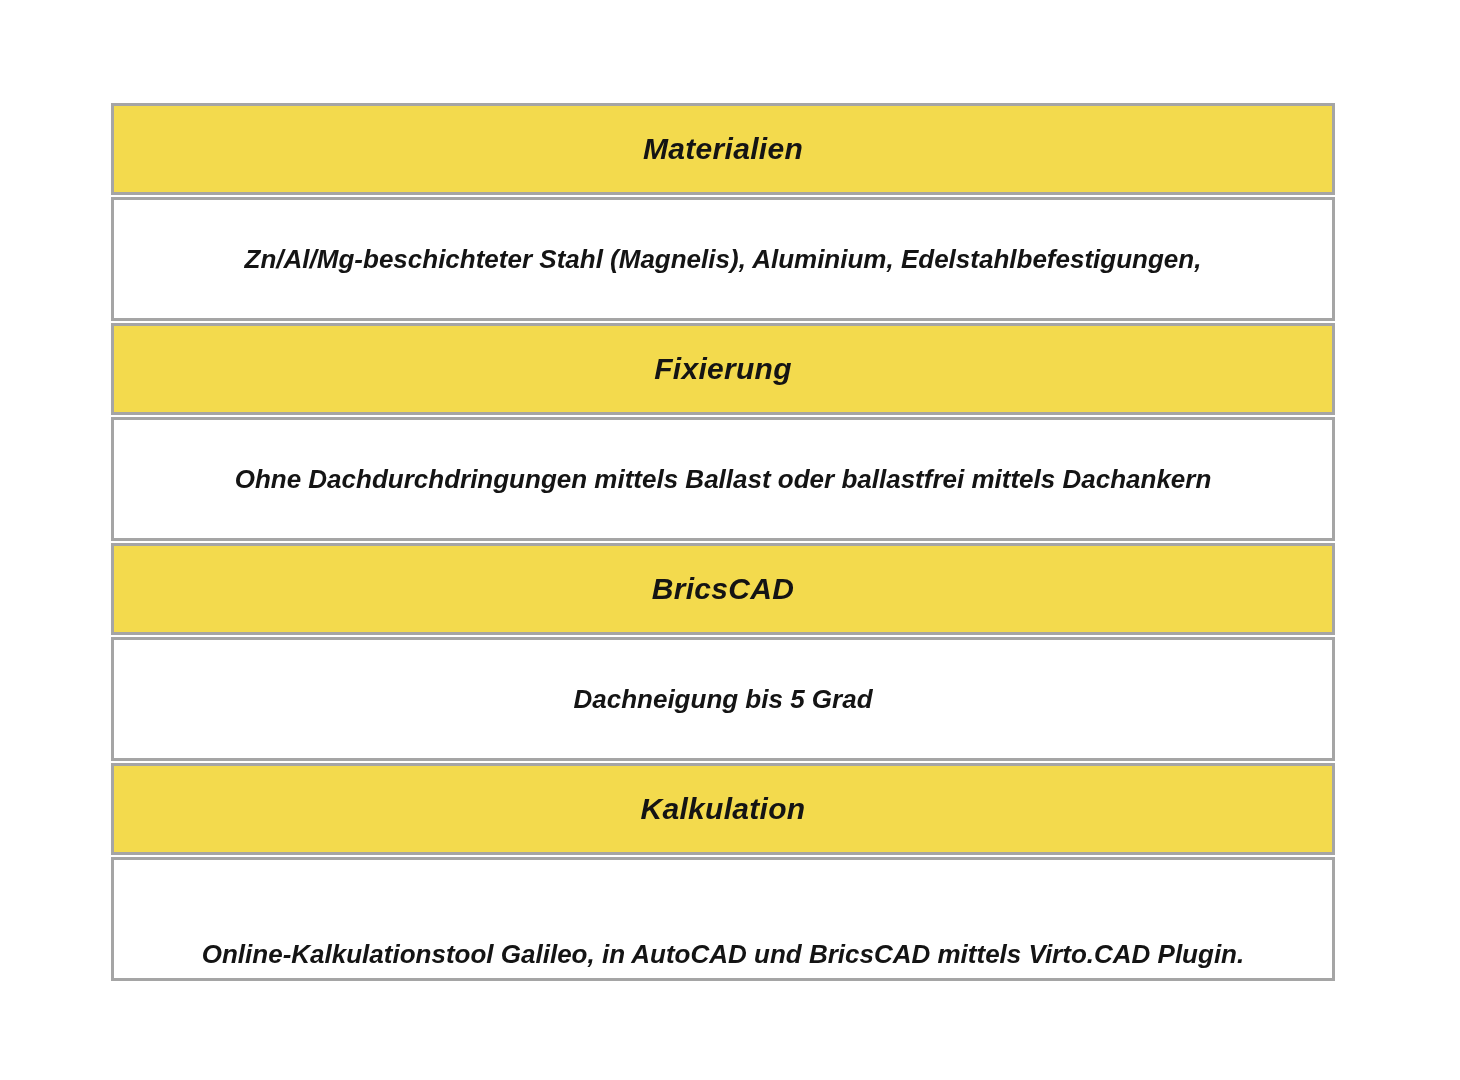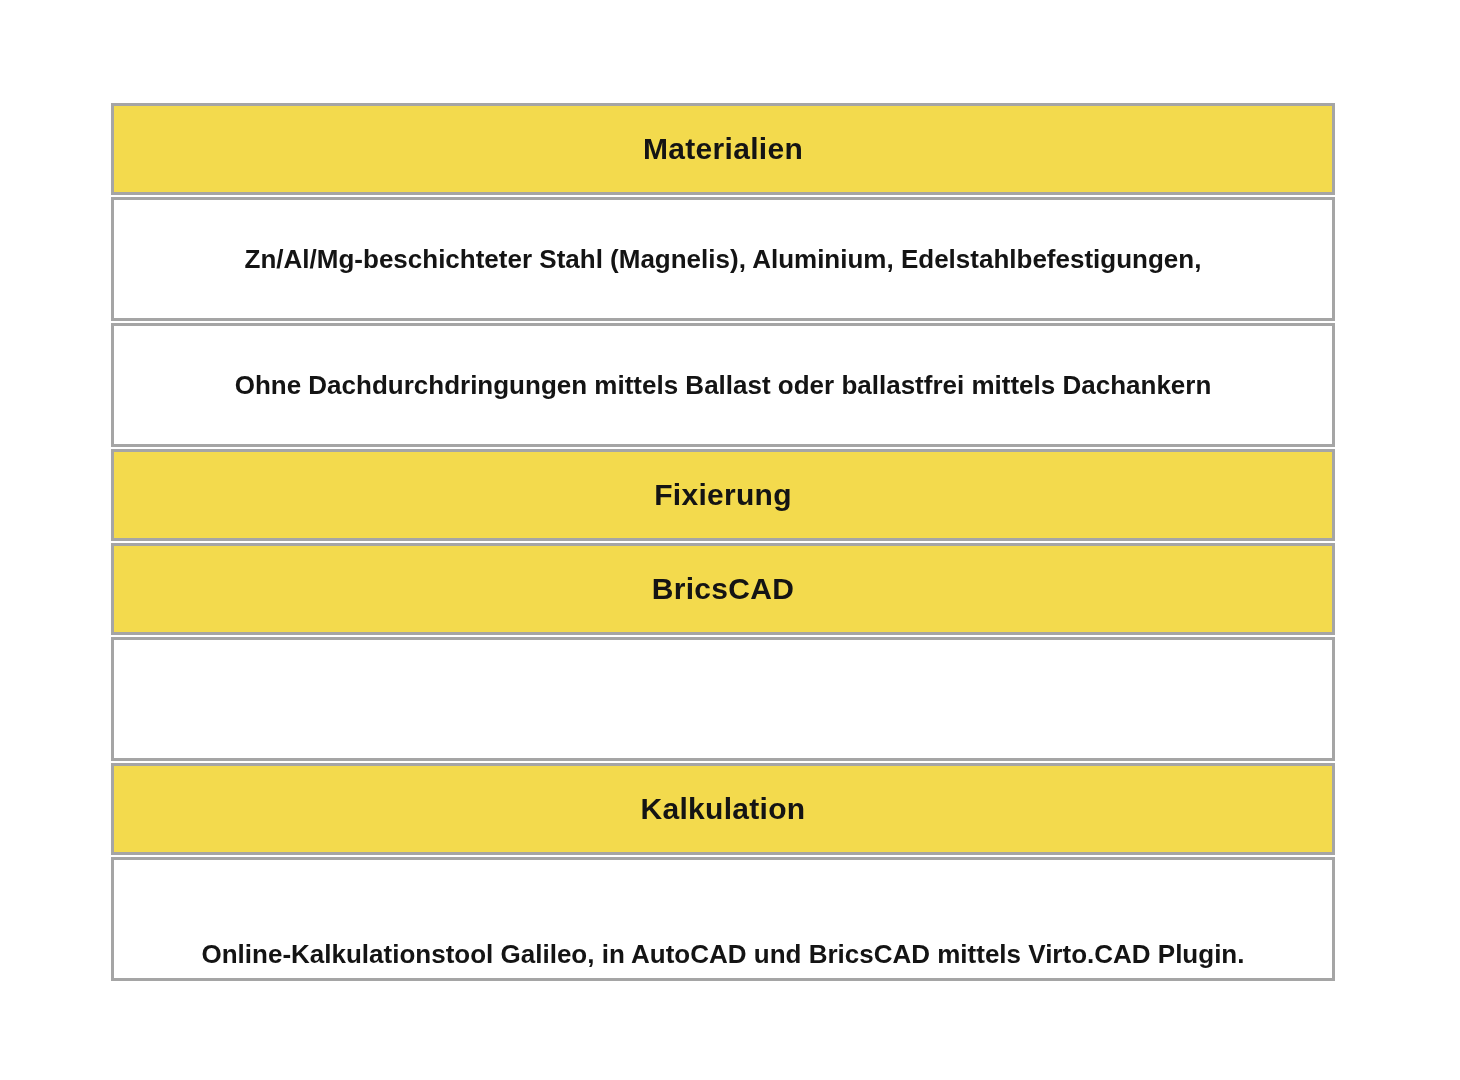--- a/index.html
+++ b/index.html
@@ -14,20 +14,21 @@
     width: 1460px;
     height: 1080px;
     background: var(--page_bg, #ffffff);
     overflow: hidden;
   }
   .spec-table {
     position: absolute;
     left: 111px;
     top: 103px;
     width: 1224px;
+    font-style: italic;
   }
   .row {
     box-sizing: border-box;
     border: 3px solid var(--border, #a5a5a5);
     margin-bottom: 2px;
     display: flex;
     flex-direction: column;
     justify-content: center;
     align-items: center;
     text-align: center;
@@ -57,31 +58,32 @@
 <div class="page">
   <div class="spec-table">
 
     <div class="row header">
       <span>Materialien</span>
     </div>
     <div class="row content">
       <div class="line">Zn/Al/Mg-beschichteter Stahl (Magnelis), Aluminium, Edelstahlbefestigungen,</div>
     </div>
 
+    <div class="row header">
+      <span>Fixierung</span>
+    </div>
     <div class="row content">
       <div class="line">Ohne Dachdurchdringungen mittels Ballast oder ballastfrei mittels Dachankern</div>
-    </div>
-    <div class="row header">
-      <span>Fixierung</span>
     </div>
 
     <div class="row header">
       <span>BricsCAD</span>
     </div>
     <div class="row content">
+      <div class="line">Dachneigung bis 5 Grad</div>
     </div>
 
     <div class="row header">
       <span>Kalkulation</span>
     </div>
     <div class="row content">
       <div class="line">Online-Kalkulationstool Galileo, in AutoCAD und BricsCAD mittels Virto.CAD Plugin.</div>
     </div>
 
   </div>

